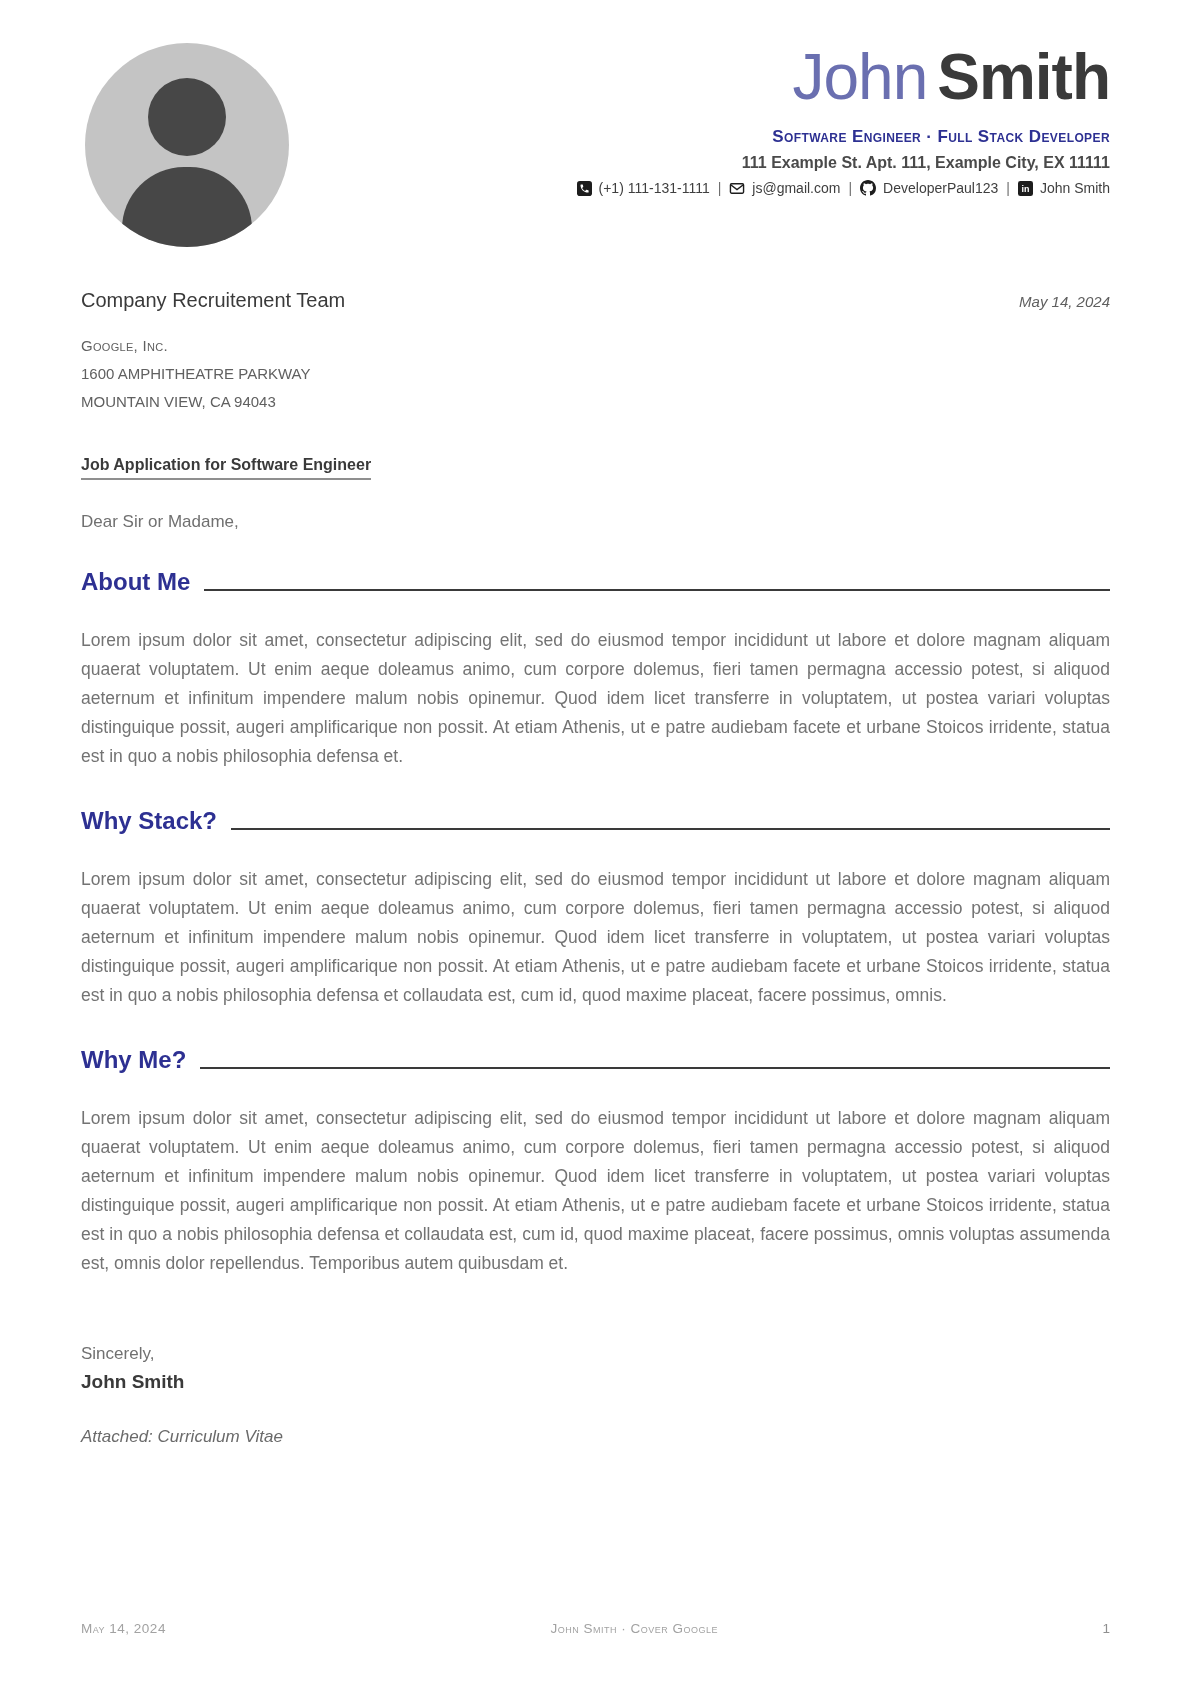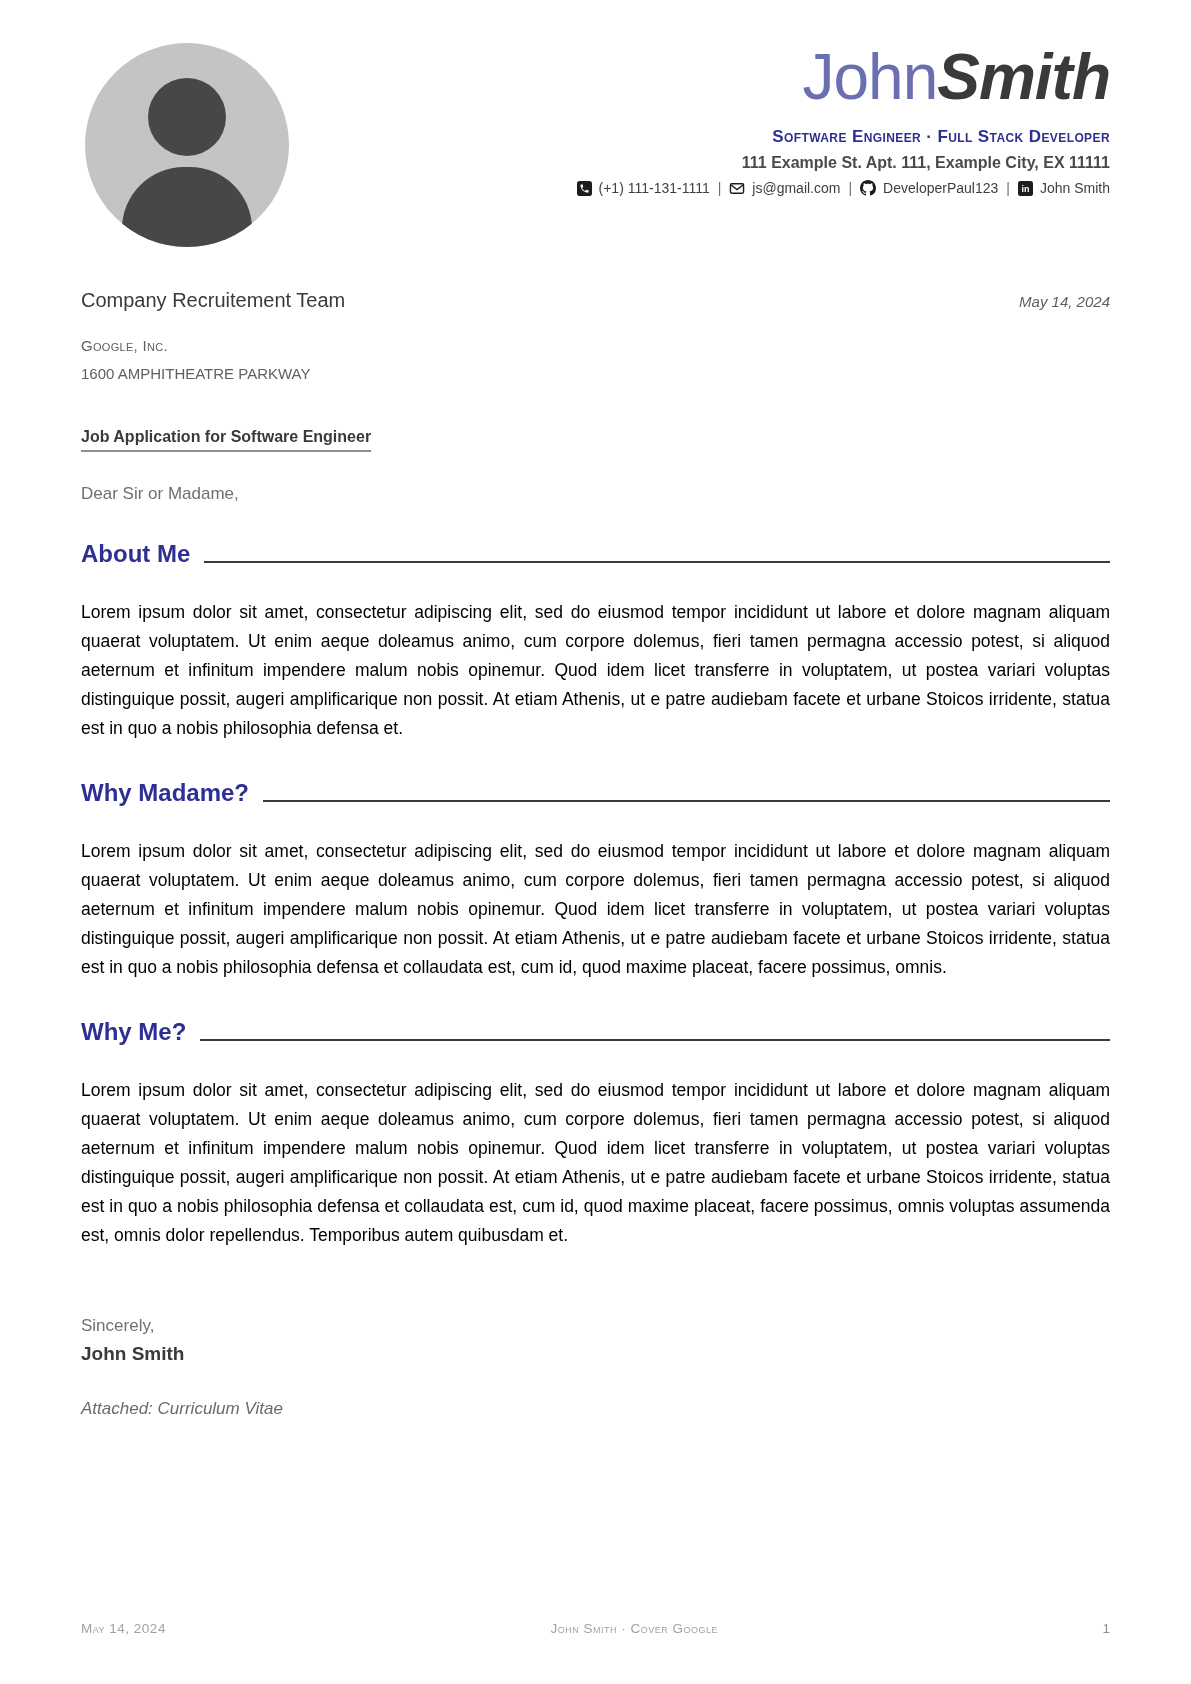--- a/index.html
+++ b/index.html
@@ -28,21 +28,21 @@
     position:absolute;left:50%;top:35px;transform:translateX(-50%);
     width:78px;height:78px;border-radius:50%;background:#474747;
   }
   .avatar .torso{
     position:absolute;left:50%;top:124px;transform:translateX(-50%);
     width:130px;height:95px;border-radius:62px 62px 0 0;background:#474747;
   }
   .header-text{text-align:right;padding-top:2px;}
   .name{font-size:64px;line-height:1.0;letter-spacing:-1px;white-space:nowrap;}
   .first-name{font-weight:400;color:#6a6fb0;}
-  .last-name{font-weight:700;color:#3a3a3a;margin-left:0;font-style:italic;}
+  .last-name{font-weight:700;color:#3a3a3a;margin-left:10px;}
   .position{
     margin-top:18px;
     font-variant:small-caps;
     font-weight:600;font-size:17px;letter-spacing:.4px;
     color:#2d3092;
   }
   .address{margin-top:7px;font-weight:700;font-size:16px;color:#4a4a4a;}
   .contact{
     margin-top:8px;display:flex;justify-content:flex-end;align-items:center;
     gap:7px;font-size:14px;color:#3f3f3f;
@@ -68,21 +68,21 @@
     border-bottom:2px solid #8f8f8f;padding-bottom:4px;
   }
   .salutation{margin:32px 81px 0 81px;font-size:17px;color:#707070;}
   
   .section{margin:36px 81px 0 81px;}
   .section-header{display:flex;}
   .section-title{font-size:24px;font-weight:700;color:#2d3092;white-space:nowrap;}
   .section-rule{flex:1;height:2px;background:#3a3a3a;align-self:flex-end;margin:0 0 5px 14px;}
   .section-body{
     margin-top:30px;
-    font-size:17.5px;line-height:29px;color:#000000;
+    font-size:17.5px;line-height:29px;color:#737373;
     text-align:justify;
   }
   
   .closing{margin:66px 81px 0 81px;}
   .valediction{font-size:17px;color:#707070;}
   .signature{margin-top:7px;font-size:19px;font-weight:700;color:#3a3a3a;}
   .attachment{margin:34px 81px 0 81px;font-size:17px;font-style:italic;color:#6a6a6a;}
   
   .footer{
     position:absolute;left:81px;right:81px;bottom:48px;
@@ -135,38 +135,39 @@
     </div>
   </div>
 
   <div class="recipient-row">
     <div class="recipient-name">Company Recruitement Team</div>
     <div class="letter-date">May 14, 2024</div>
   </div>
   <div class="company-block">
     <div class="company-name">Google, Inc.</div>
     <div>1600 AMPHITHEATRE PARKWAY</div>
+    <div>MOUNTAIN VIEW, CA 94043</div>
   </div>
 
   <div class="subject">
     <span>Job Application for Software Engineer</span>
   </div>
   <div class="salutation">Dear Sir or Madame,</div>
 
   <div class="section">
     <div class="section-header">
       <span class="section-title">About Me</span>
       <span class="section-rule"></span>
     </div>
     <p class="section-body">Lorem ipsum dolor sit amet, consectetur adipiscing elit, sed do eiusmod tempor incididunt ut labore et dolore magnam aliquam quaerat voluptatem. Ut enim aeque doleamus animo, cum corpore dolemus, fieri tamen permagna accessio potest, si aliquod aeternum et infinitum impendere malum nobis opinemur. Quod idem licet transferre in voluptatem, ut postea variari voluptas distinguique possit, augeri amplificarique non possit. At etiam Athenis, ut e patre audiebam facete et urbane Stoicos irridente, statua est in quo a nobis philosophia defensa et.</p>
   </div>
 
   <div class="section">
     <div class="section-header">
-      <span class="section-title">Why Madame?</span>
+      <span class="section-title">Why Stack?</span>
       <span class="section-rule"></span>
     </div>
     <p class="section-body">Lorem ipsum dolor sit amet, consectetur adipiscing elit, sed do eiusmod tempor incididunt ut labore et dolore magnam aliquam quaerat voluptatem. Ut enim aeque doleamus animo, cum corpore dolemus, fieri tamen permagna accessio potest, si aliquod aeternum et infinitum impendere malum nobis opinemur. Quod idem licet transferre in voluptatem, ut postea variari voluptas distinguique possit, augeri amplificarique non possit. At etiam Athenis, ut e patre audiebam facete et urbane Stoicos irridente, statua est in quo a nobis philosophia defensa et collaudata est, cum id, quod maxime placeat, facere possimus, omnis.</p>
   </div>
 
   <div class="section">
     <div class="section-header">
       <span class="section-title">Why Me?</span>
       <span class="section-rule"></span>
     </div>

